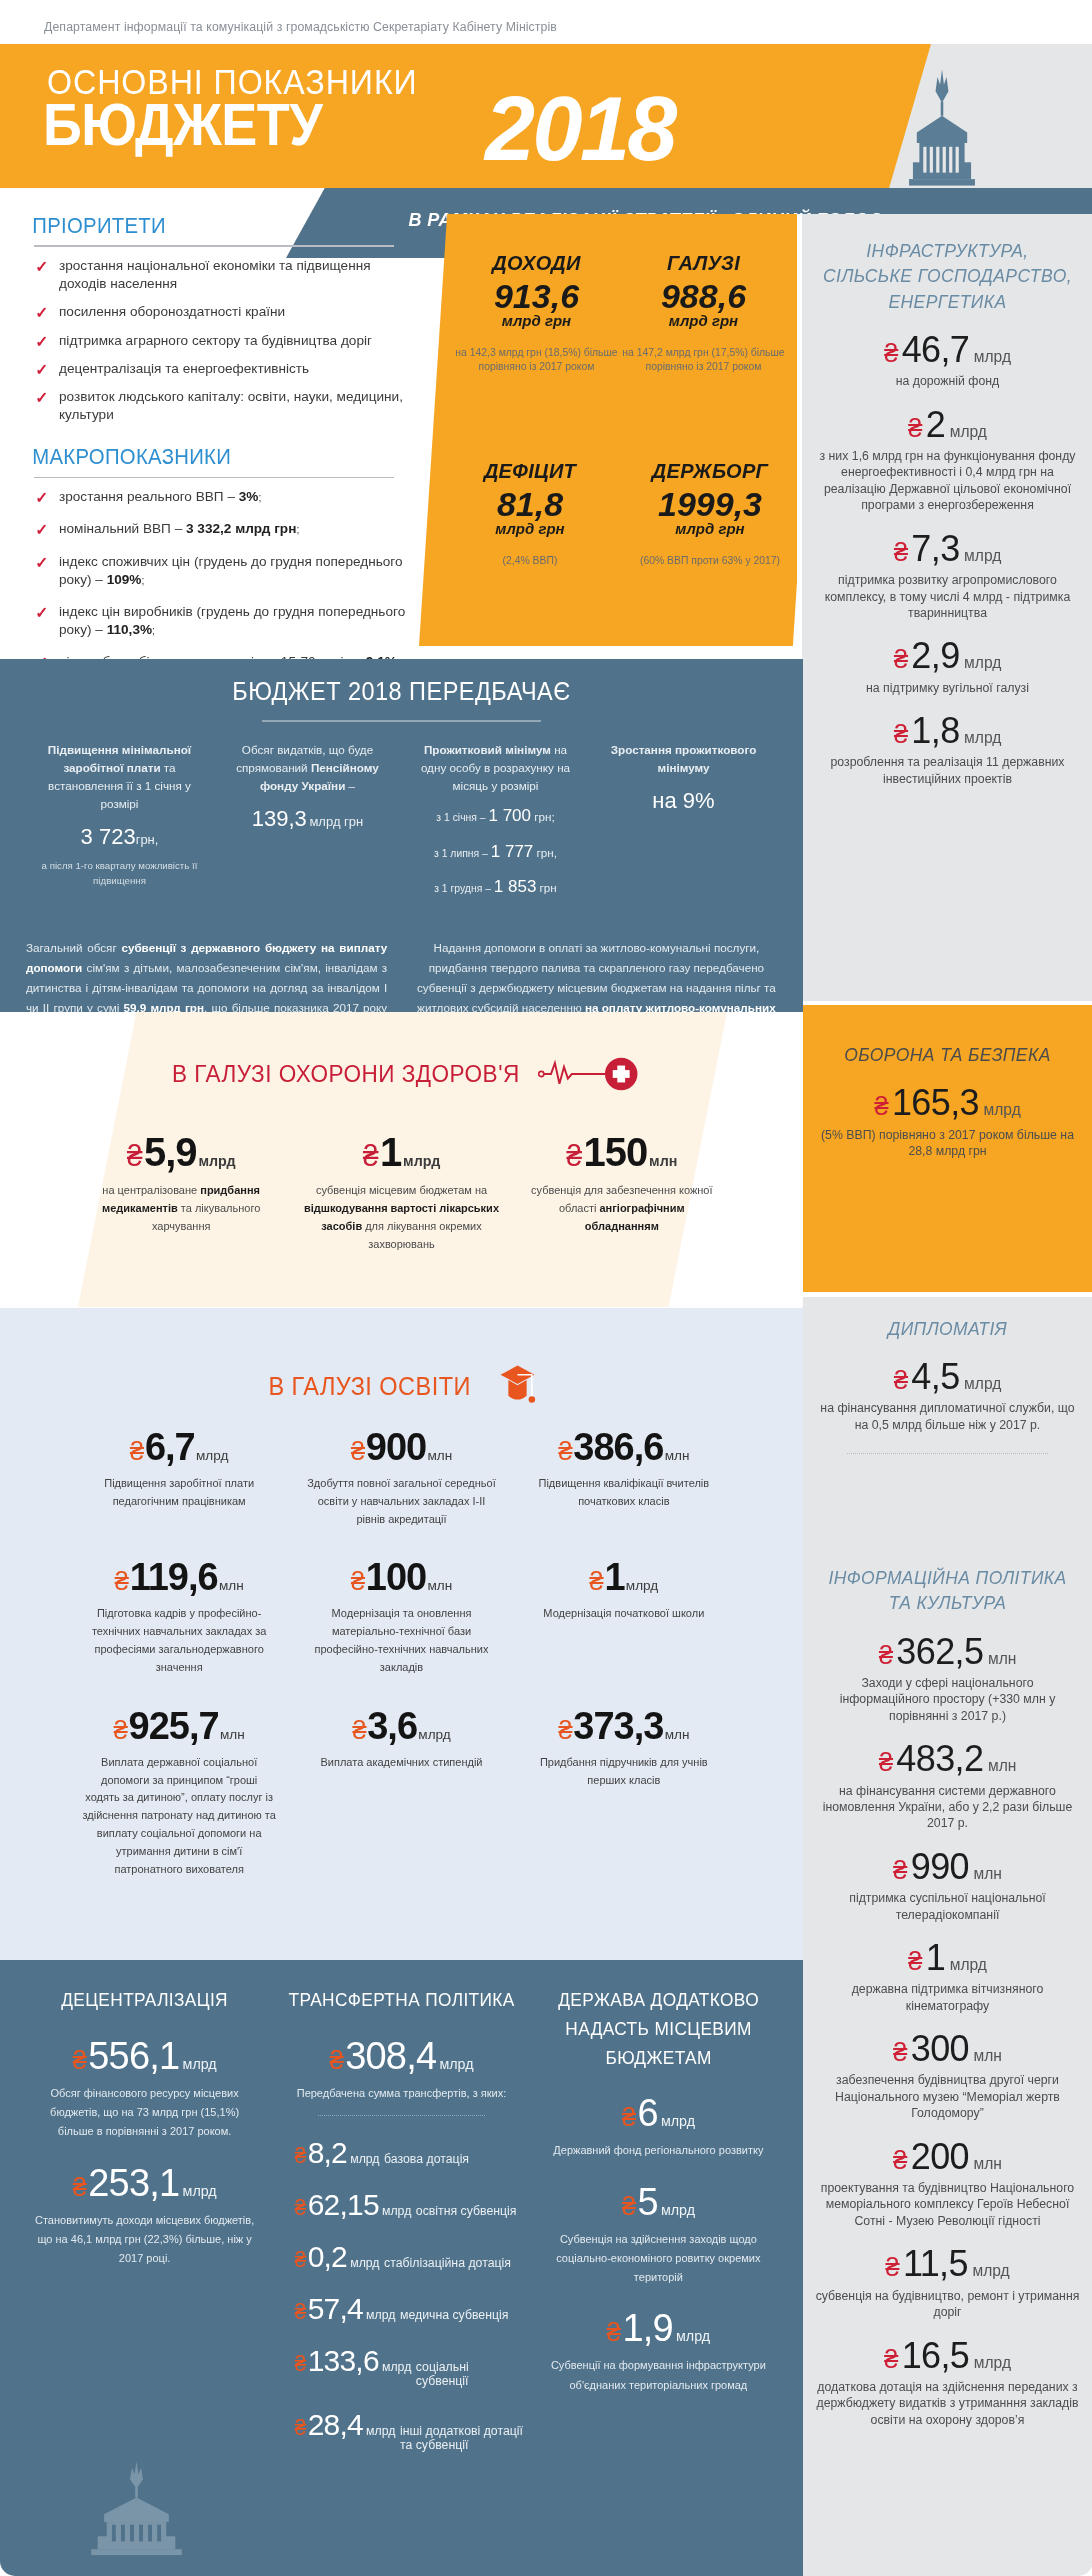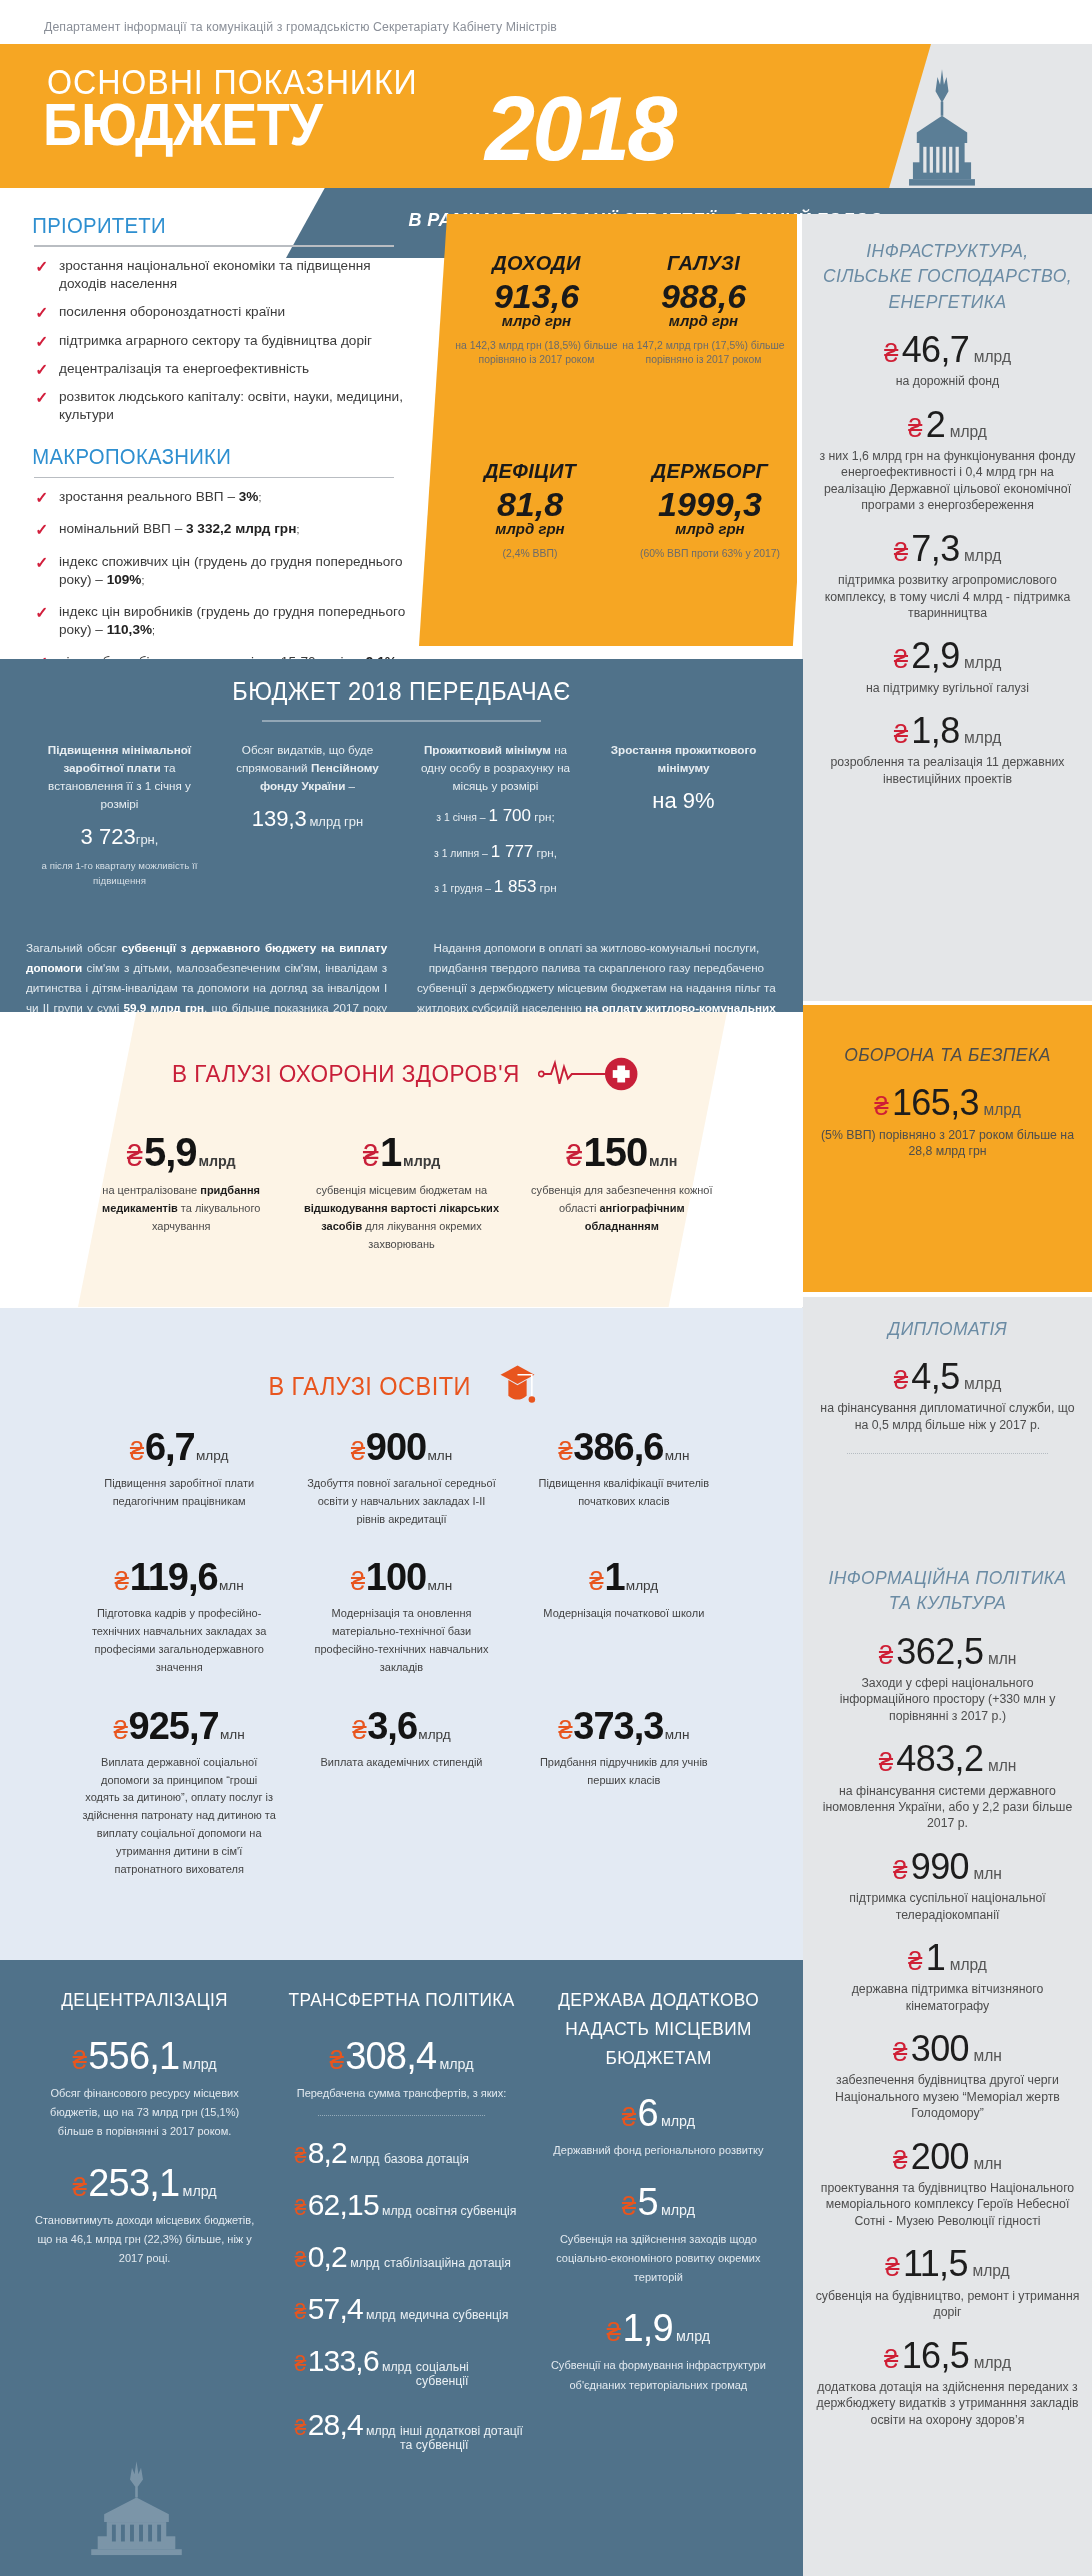--- a/index.html
+++ b/index.html
@@ -4,21 +4,21 @@
 <style>
   * { box-sizing: border-box; margin: 0; padding: 0; }
   html, body { width: 1093px; }
   body {
     font-family: "Liberation Sans", sans-serif;
     background: #ffffff;
     color: #3f3f3f;
     width: 1093px;
     position: relative;
   }
-  .page { position: relative; width: 1093px; height: 2576px; overflow: hidden; background:#fff; }
+  .page { position: relative; width: 1093px; height: 2576px; overflow: hidden; background:#fff;border-radius:15px; }
 
   
   .topbar {
     position: absolute; left: 0; top: 0; width: 1093px; height: 44px;
     background: #ffffff;
   }
   .topbar-text {
     position: absolute; left: 44px; top: 19.5px;
     font-size: 12.3px; color: #8a8f98; letter-spacing: 0.1px; white-space: nowrap;
   }
@@ -95,21 +95,21 @@
   .co-row { position: absolute; width: 100%; display: flex; }
   .co-cell { flex: 1; text-align: center; color: #1a1a1a; }
   .co-label {
     font-size: 20px; font-weight: 700; font-style: italic; letter-spacing: 0.3px;
   }
   .co-value {
     font-size: 34px; font-weight: 700; font-style: italic; line-height: 1.06; margin-top: 2.6px;
   }
   .co-unit { font-size: 15px; font-weight: 700; font-style: italic; margin-top: -1.3px; }
   .co-note {
-    font-size: 10.4px; color: #6b6b6b; line-height: 1.34; margin-top: 10px;
+    font-size: 10.4px; color: #6b6b6b; line-height: 1.34; margin-top: 17px;
     font-style: normal; font-weight: 400;
   }
 
   
   .side { position: absolute; right: 0; width: 291px; background: #e4e6e8; }
   .side-title {
     color: #6a8ba4; font-style: italic; font-size: 17.5px; line-height: 1.45;
     text-align: center; letter-spacing: 0.4px; padding: 0 18px;
   }
   .side-title.dark { color: #4b4b4b; }

